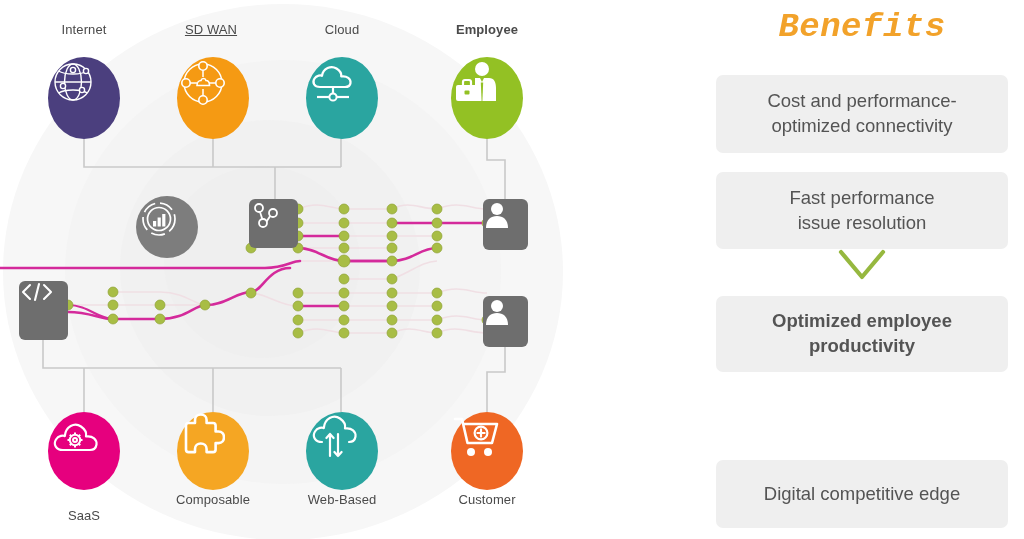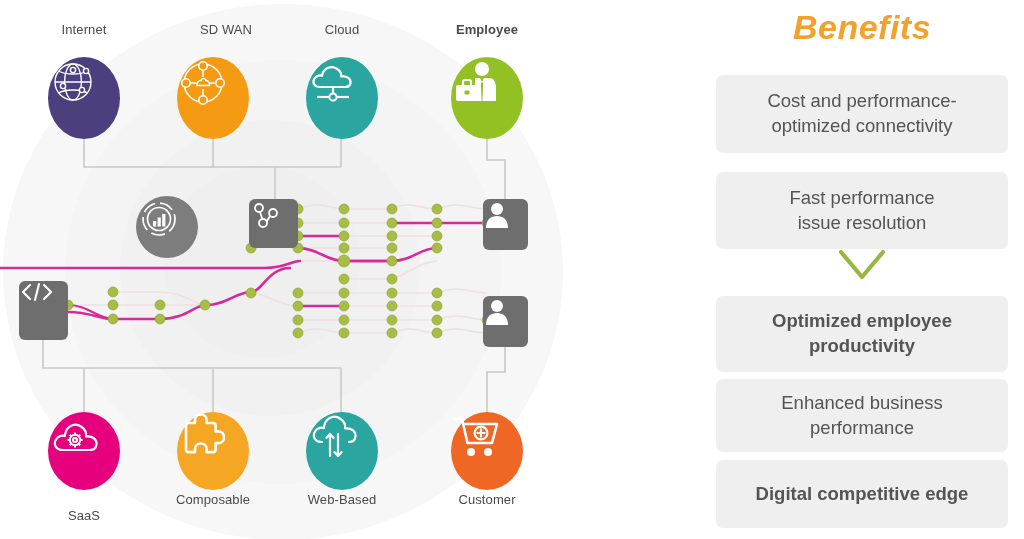--- a/index.html
+++ b/index.html
@@ -31,21 +31,21 @@
     display:flex;align-items:center;justify-content:center;
   }
   .icon-circle svg{position:static;display:block;}
 
   
   #benefits{position:absolute;left:700px;top:0;width:324px;height:539px;}
 
   #benefits-title{
     position:absolute;left:0;top:8px;width:324px;
     text-align:center;
-    font-family:Liberation Sans, sans-serif;
+    font-family:Liberation Mono, monospace;
     font-style:italic;
     font-weight:bold;
     font-size:34px;
     color:#f2a22a;
     letter-spacing:.5px;
   }
 
   .benefit-card{
     position:absolute;
     left:16px;
@@ -335,21 +335,21 @@
           <circle cx="37" cy="40" r="4"></circle>
         </g>
         <g fill="none" stroke="#ffffff" stroke-width="2.2" stroke-linecap="round">
           <circle cx="30" cy="21" r="6.4"></circle>
           <path d="M30,17.4 L30,24.6 M26.4,21 L33.6,21"></path>
         </g>
       </svg>
     </div>
 
     <div class="node-label" style="left:24px;top:22px;width:120px;">Internet</div>
-    <div class="node-label" style="left:166px;top:22px;width:120px;">SD WAN</div>
+    <div class="node-label" style="left:151px;top:22px;width:120px;text-decoration:underline;">SD WAN</div>
     <div class="node-label" style="left:282px;top:22px;width:120px;">Cloud</div>
     <div class="node-label" style="left:427px;top:22px;width:120px;font-weight:bold;">Employee</div>
 
     <div class="node-label" style="left:24px;top:492px;width:120px;margin-top:16px;">SaaS</div>
     <div class="node-label" style="left:153px;top:492px;width:120px;">Composable</div>
     <div class="node-label" style="left:282px;top:492px;width:120px;">Web-Based</div>
     <div class="node-label" style="left:427px;top:492px;width:120px;">Customer</div>
   </div>
 
   <div id="benefits">
@@ -370,23 +370,19 @@
       <svg width="50" height="38" viewBox="0 0 50 38">
         <path d="M4,6 L25,31 L46,6" fill="none" stroke="#96b83f" stroke-width="4.2" stroke-linecap="round" stroke-linejoin="round"></path>
       </svg>
     </div>
 
     <div class="benefit-card" style="top:296px;height:76px;">
       <span style="white-space:pre-line;font-weight:bold;">Optimized employee
 productivity</span>
     </div>
 
-    <div class="benefit-card" style="top:379px;height:73px;">
-      <span style="white-space:pre-line;">Enhanced business
-performance</span>
-    </div>
 
     <div class="benefit-card" style="top:460px;height:68px;">
-      <span style="white-space:pre-line;font-weight:bold;">Digital competitive edge</span>
+      <span style="white-space:pre-line;">Digital competitive edge</span>
     </div>
   </div>
 
 </div>
 
 </body></html>

